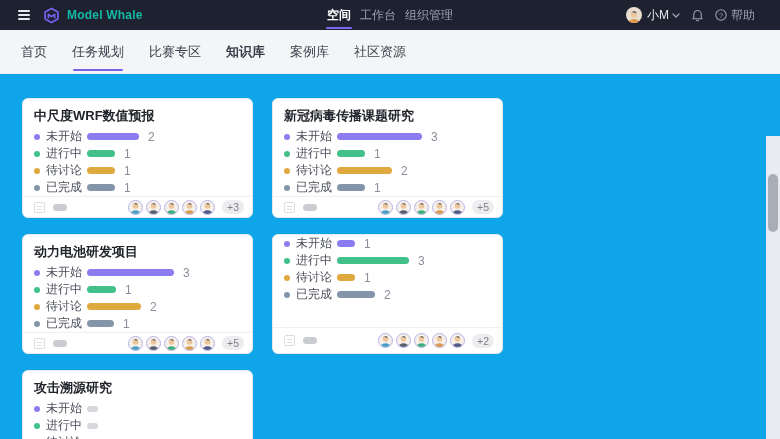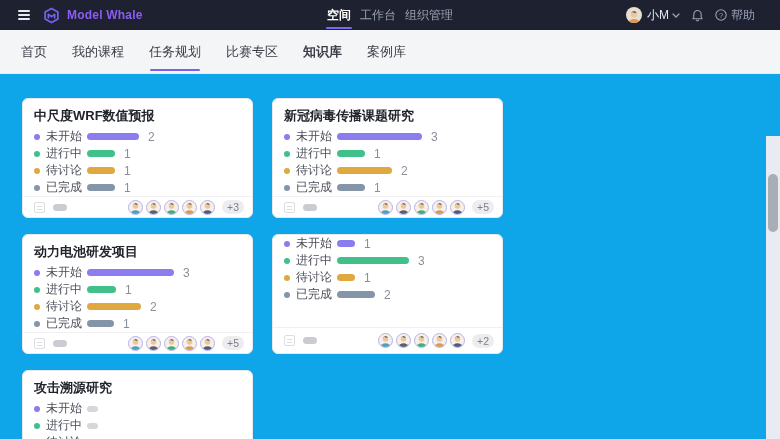--- a/index.html
+++ b/index.html
@@ -4,21 +4,21 @@
 <style>
   * { margin:0; padding:0; box-sizing:border-box; }
   html,body { width:780px; height:439px; overflow:hidden; background:#fff;
               font-family:"Liberation Sans","DejaVu Sans",sans-serif; }
 
   
   .topbar { position:relative; height:30px; background:#1d2130; display:flex; align-items:center; }
   .burger { margin-left:18px; display:flex; flex-direction:column; gap:2px; cursor:pointer; }
   .burger span { display:block; width:12px; height:2px; background:#e8eaf2; border-radius:1px; }
   .logo { margin-left:13px; display:flex; align-items:center; }
-  .brand { color:#8b5cf6; font-size:12px; font-weight:bold; margin-left:7px; letter-spacing:.2px; }
+  .brand { color:#14b8a6; font-size:12px; font-weight:bold; margin-left:7px; letter-spacing:.2px; }
   .topnav { position:absolute; left:50%; transform:translateX(-50%); height:100%;
             display:flex; gap:7px; align-items:stretch; }
   .topnav-item { color:#9aa0b4; font-size:12px; display:flex; align-items:center;
                  position:relative; cursor:pointer; padding:0 1px; }
   .topnav-item.active { color:#ffffff; font-weight:bold; }
   .topnav-item.active::after { content:""; position:absolute; bottom:1px; left:50%;
     transform:translateX(-50%); width:26px; height:2px; background:#7a68f2; border-radius:1px; }
   .topbar-right { position:absolute; right:25px; top:0; height:100%; display:flex; align-items:center; }
   .tb-avatar { width:16px; height:16px; border-radius:50%; background:#e9ddcf; overflow:hidden;
                display:flex; align-items:flex-end; justify-content:center; }
@@ -119,25 +119,25 @@
         <circle cx="6" cy="6" r="5.2" fill="none" stroke="#9aa0b4" stroke-width="1.1"></circle>
         <text x="6" y="8.6" text-anchor="middle" font-size="7.5" fill="#9aa0b4" font-family="Liberation Sans,sans-serif">?</text>
       </svg>
     </span>
     <span class="help">帮助</span>
   </div>
 </header>
 
 <nav class="subnav" id="subnav">
     <div class="subnav-item">首页</div>
-    <div class="subnav-item">我的课程</div>
     <div class="subnav-item active">任务规划</div>
     <div class="subnav-item">比赛专区</div>
     <div class="subnav-item bold">知识库</div>
     <div class="subnav-item">案例库</div>
+    <div class="subnav-item">社区资源</div>
   </nav>
 
 <main class="main">
   <div class="cards" id="cards">
       <div class="card">
         <div class="card-title">中尺度WRF数值预报</div>
         <div class="srow">
           <span class="dot" style="background: rgb(139, 124, 240);"></span>
           <span class="srow-label">未开始</span>
           <span class="bar" style="width: 52px; background: rgb(139, 124, 240);"></span>

